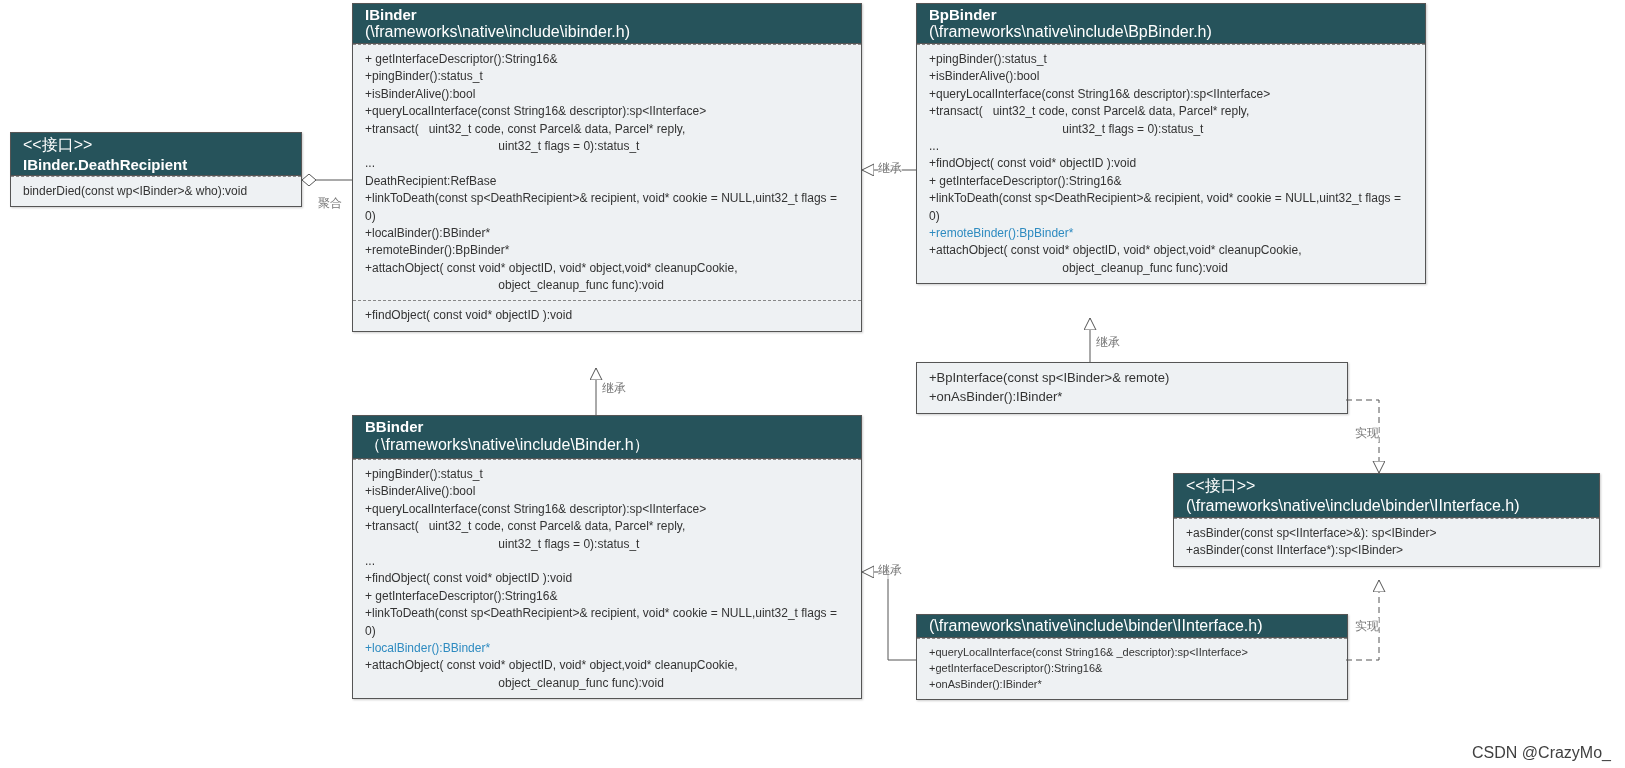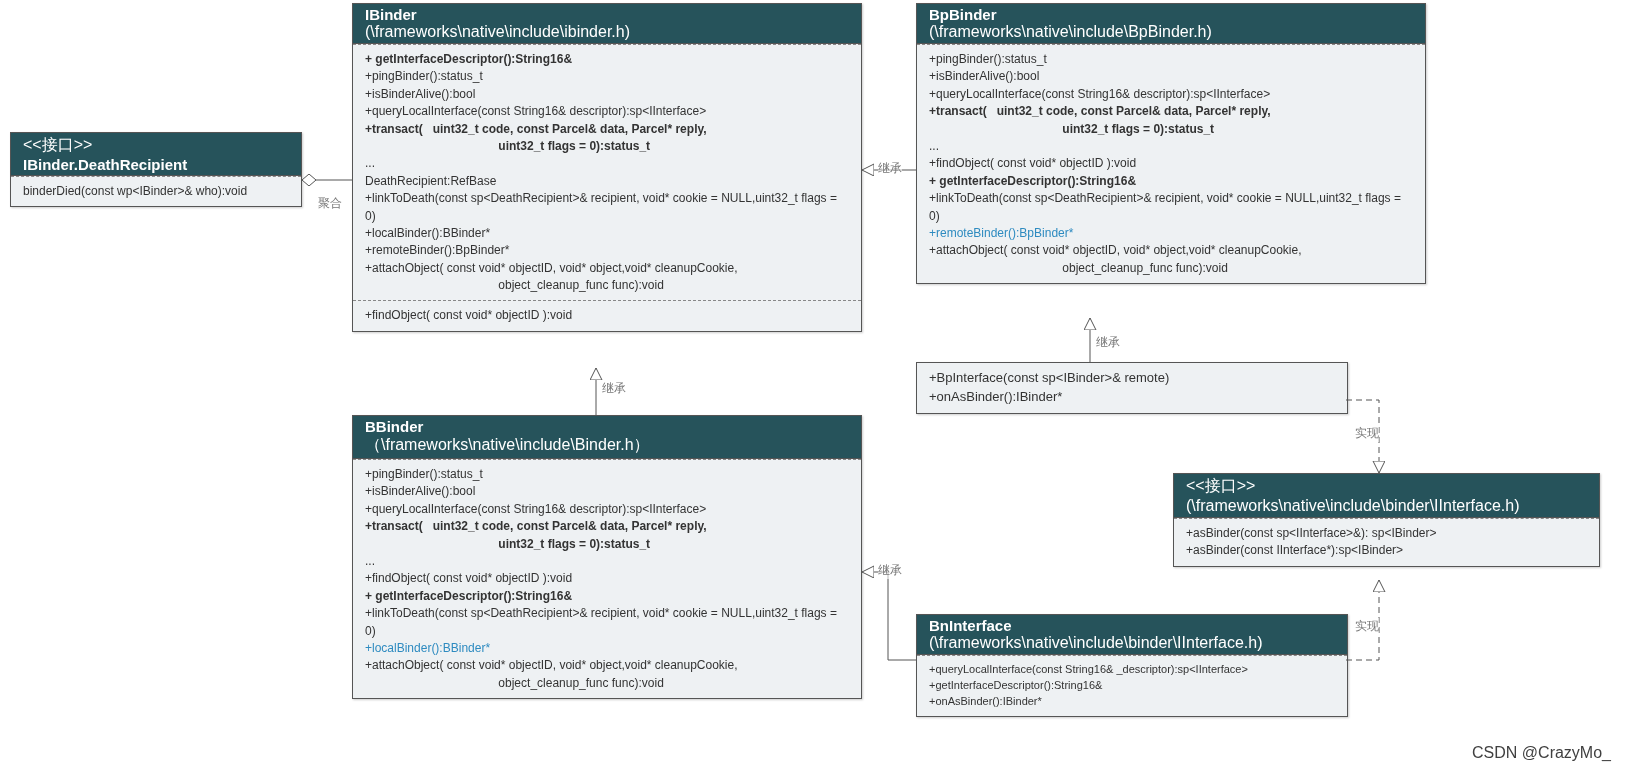--- a/index.html
+++ b/index.html
@@ -4,21 +4,21 @@
 <style>
   html,body{margin:0;padding:0;font-family:Arial,Helvetica,sans-serif;font-size:13px;color:#333;background:#fff}
   .canvas{position:relative;width:1625px;height:768px}
   .uml{position:absolute;border:1px solid #555;background:#eef1f3;box-shadow:1px 1px 2px rgba(0,0,0,.2)}
   .uml .head{background:#26535b;color:#fff;padding:2px 12px;border-bottom:1px solid #555}
   .uml .head .title{font-weight:bold;font-size:15px}
   .uml .head .sub{font-size:16px}
   .uml .comp{padding:6px 12px;border-top:1px dashed #888;font-size:12px;line-height:1.45}
   .uml .comp:first-of-type{border-top:none}
   .uml .row{white-space:pre-wrap}
-  .uml .bold{font-weight:bold}
+  .uml .bold{font-weight:normal}
   .uml .link{color:#2e8bc0}
   .watermark{position:absolute;right:14px;bottom:6px;color:#404040;font-size:16px}
   svg{position:absolute;left:0;top:0;pointer-events:none}
   .rel-label{position:absolute;font-size:12px;color:#777;background:rgba(255,255,255,.6)}
 </style>
 </head>
 <body>
 <div class="canvas">
 
 <div class="uml" style="left:10px;top:132px;width:290px">
@@ -111,21 +111,20 @@
     <div class="sub">(\frameworks\native\include\binder\IInterface.h)</div>
   </div>
   <div class="comp" id="iinterface-c1">
         <div class="row">+asBinder(const sp&lt;IInterface&gt;&amp;): sp&lt;IBinder&gt;</div>
         <div class="row">+asBinder(const IInterface*):sp&lt;IBinder&gt;</div>
       </div>
 </div>
 
 <div class="uml" style="left:916px;top:614px;width:430px">
   <div class="head">
-    <div class="title">BnInterface</div>
     <div class="sub">(\frameworks\native\include\binder\IInterface.h)</div>
   </div>
   <div class="comp" id="bninterface-c1" style="font-size:11px">
         <div class="row">+queryLocalInterface(const String16&amp; _descriptor):sp&lt;IInterface&gt;</div>
         <div class="row">+getInterfaceDescriptor():String16&amp;</div>
         <div class="row">+onAsBinder():IBinder*</div>
       </div>
 </div>
 
 <svg width="1625" height="768">

